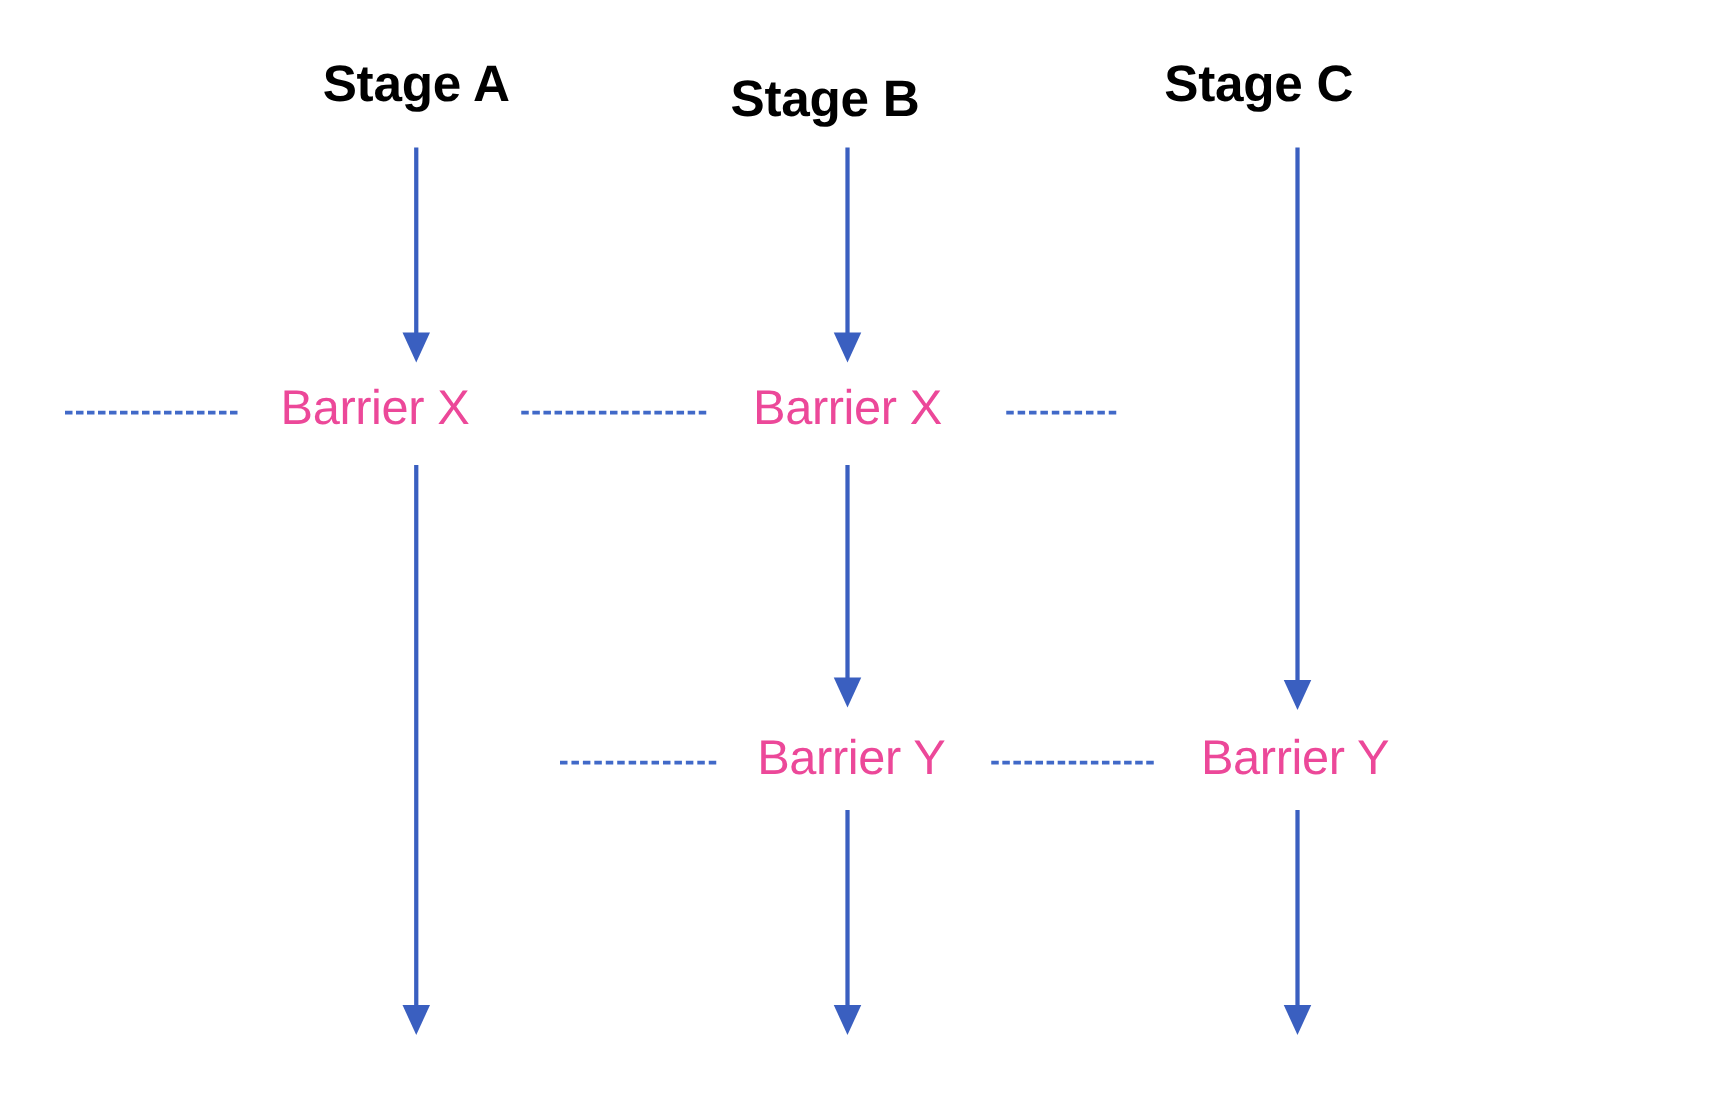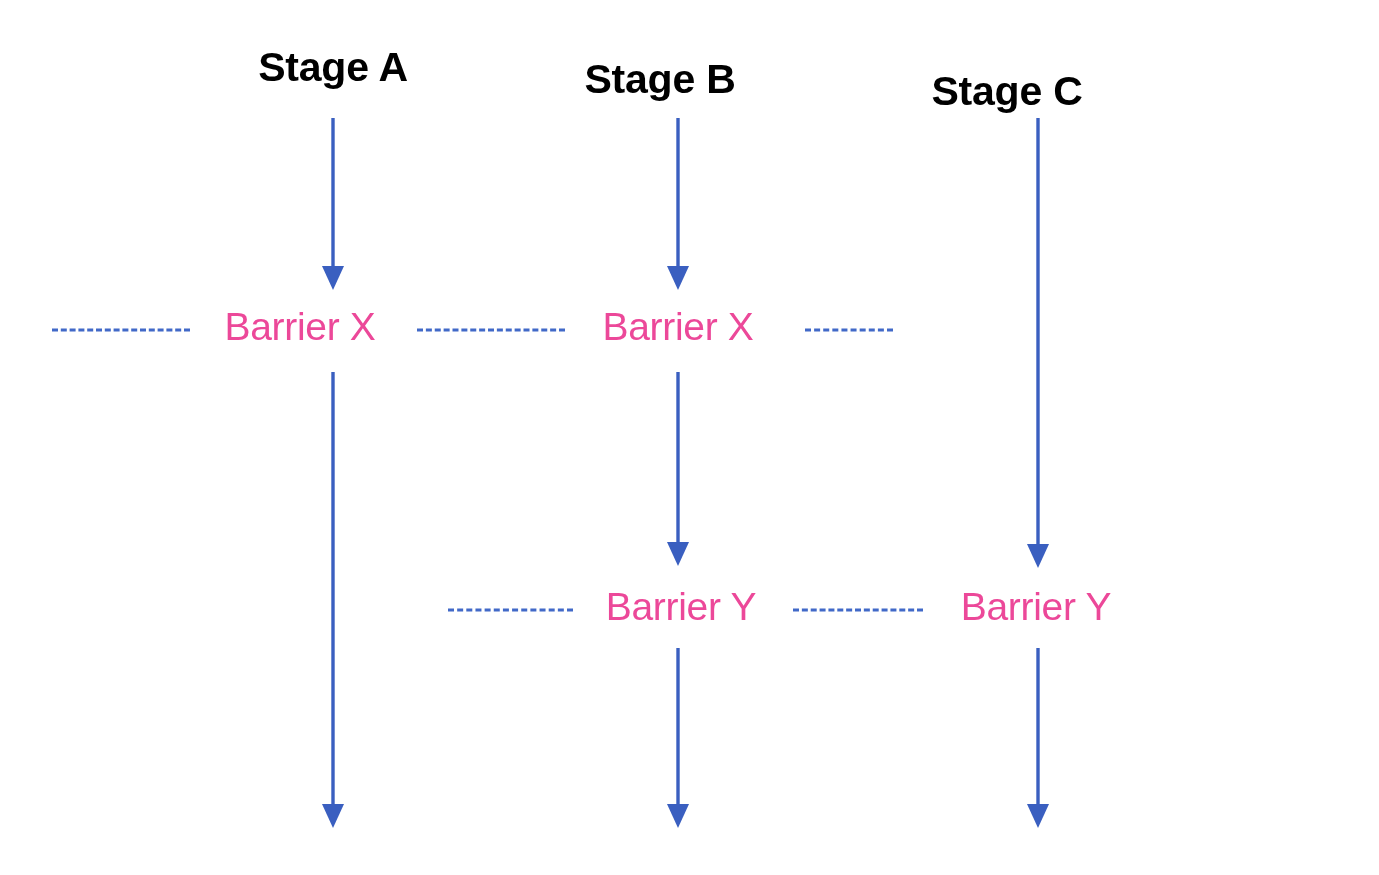--- a/index.html
+++ b/index.html
@@ -50,21 +50,21 @@
     transform: translateY(-50%);
   }
 </style>
 </head>
 <body>
 
 <div id="canvas">
 
   <div class="stage-header" style="left:333px; top:44px;">Stage A</div>
   <div class="stage-header" style="left:660px; top:56px;">Stage B</div>
-  <div class="stage-header" style="left:1007px; top:44px;margin-top:24px;">Stage C</div>
+  <div class="stage-header" style="left:1007px; top:44px;">Stage C</div>
 
   <div class="dash-line" style="left:52px; top:330px; width:138px;"></div>
   <div class="dash-line" style="left:417px; top:330px; width:148px;"></div>
   <div class="dash-line" style="left:805px; top:330px; width:88px;"></div>
 
   <div class="dash-line" style="left:448px; top:610px; width:125px;"></div>
   <div class="dash-line" style="left:793px; top:610px; width:130px;"></div>
   <div class="dash-line" style="left:1155px; top:610px; width:128px;"></div>
 
   <div class="barrier-label" style="left:300px; top:305px;">Barrier X</div>

